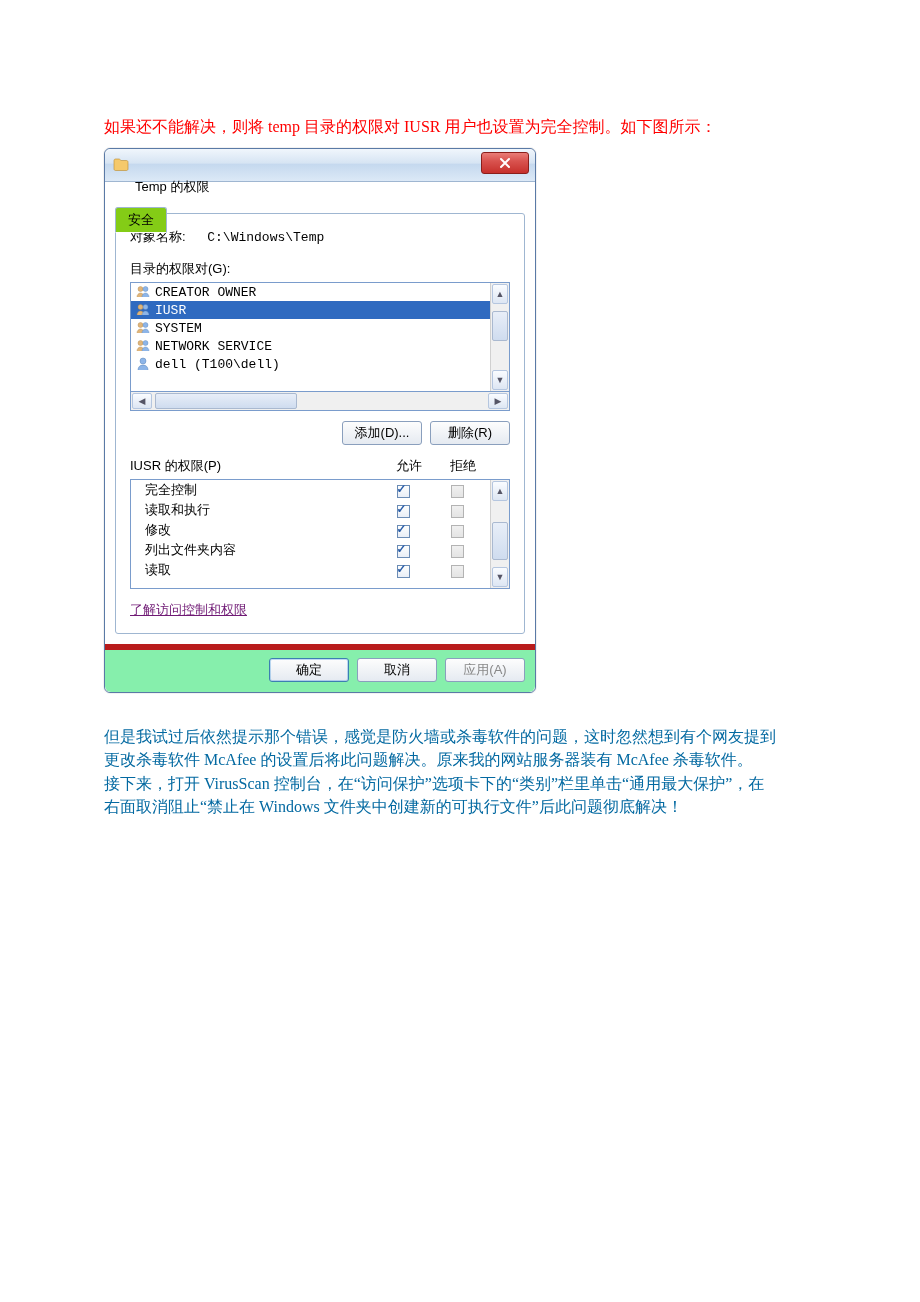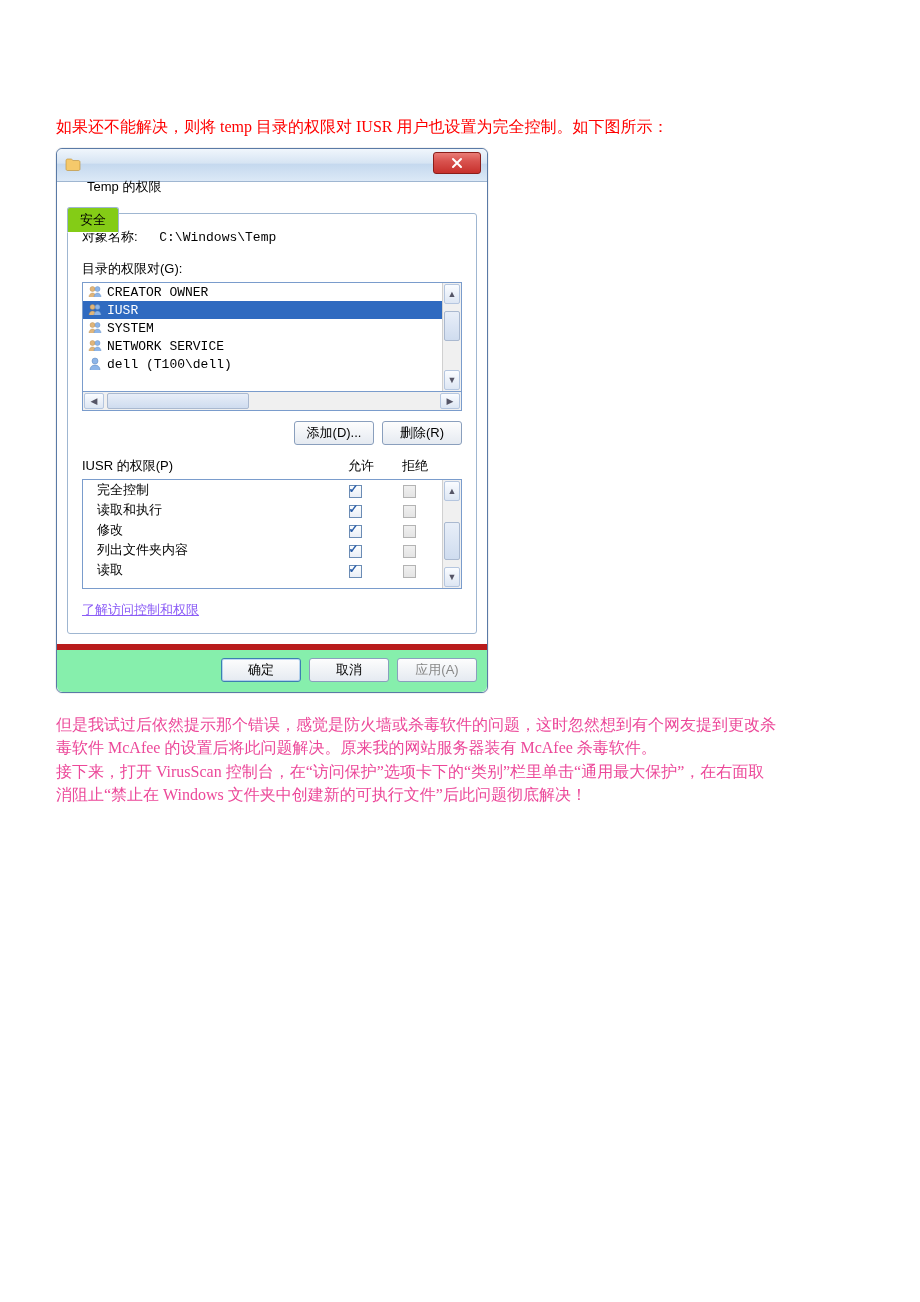--- a/index.html
+++ b/index.html
@@ -5,32 +5,32 @@
   body {
     margin: 0;
     background: #fff;
     font-family: "SimSun", "宋体", serif;
     font-size: 16px;
     color: #000;
   }
   .page {
     width: 920px;
     min-height: 1302px;
-    padding: 115px 140px 100px 56px;
+    padding: 115px 140px 100px 104px;
     box-sizing: border-box;
   }
   .intro-red {
     color: #ff0000;
     line-height: 1.45;
     margin-bottom: 10px;
   }
   .body-text {
-    color: #ec4899;
+    color: #0369a1;
     line-height: 1.45;
-    margin-top: 20px;
+    margin-top: 32px;
   }
 
   
   .dialog-outer {
     width: 430px;
     background: #fff;
     border: 1px solid #5a7aa6;
     border-radius: 6px;
     box-shadow: 0 0 0 1px rgba(0,0,0,0.05);
     font-family: Tahoma, "Microsoft YaHei", sans-serif;
@@ -257,21 +257,21 @@
     font-size: 12px;
     font-weight: bold;
     color: #2a5da8;
   }
   .cb-box.disabled {
     background: linear-gradient(to bottom, #f0f0f0, #e4e4e4);
     border-color: #b3b3b3;
   }
 
   .link {
-    color: #8b5cf6;
+    color: #701a75;
     text-decoration: underline;
     display: inline-block;
     margin-top: 12px;
     font-size: 13px;
     cursor: pointer;
   }
 
   .dialog-footer {
     padding: 8px 10px 10px 10px;
     background: #86efac;

